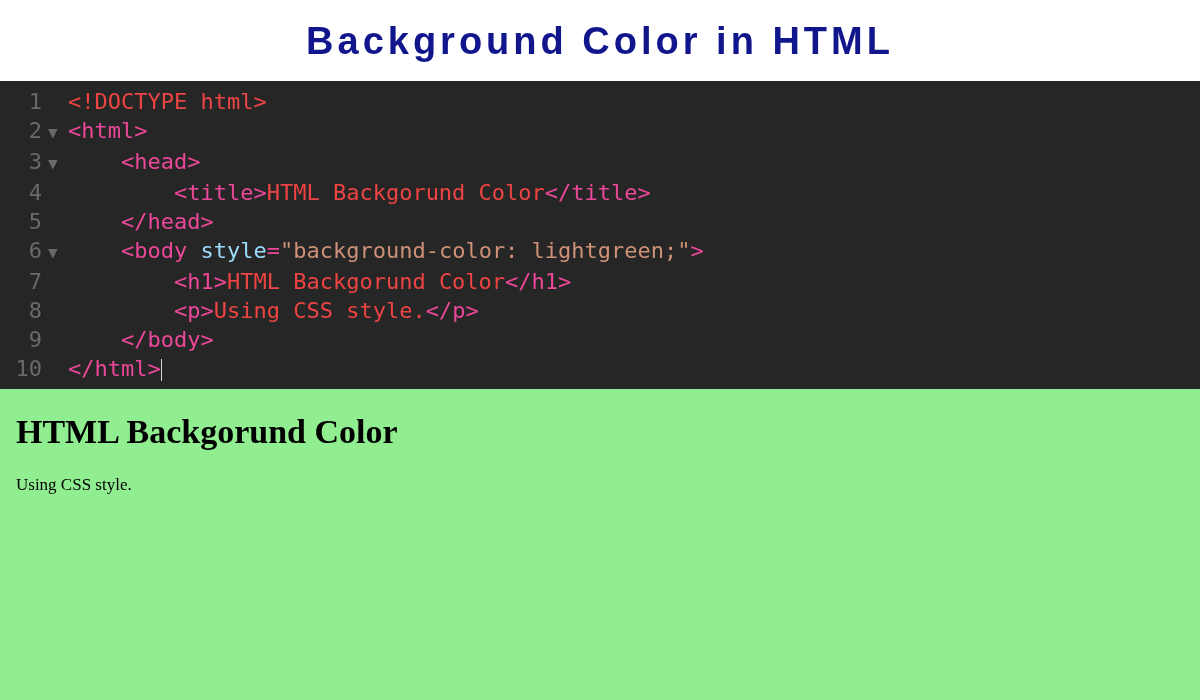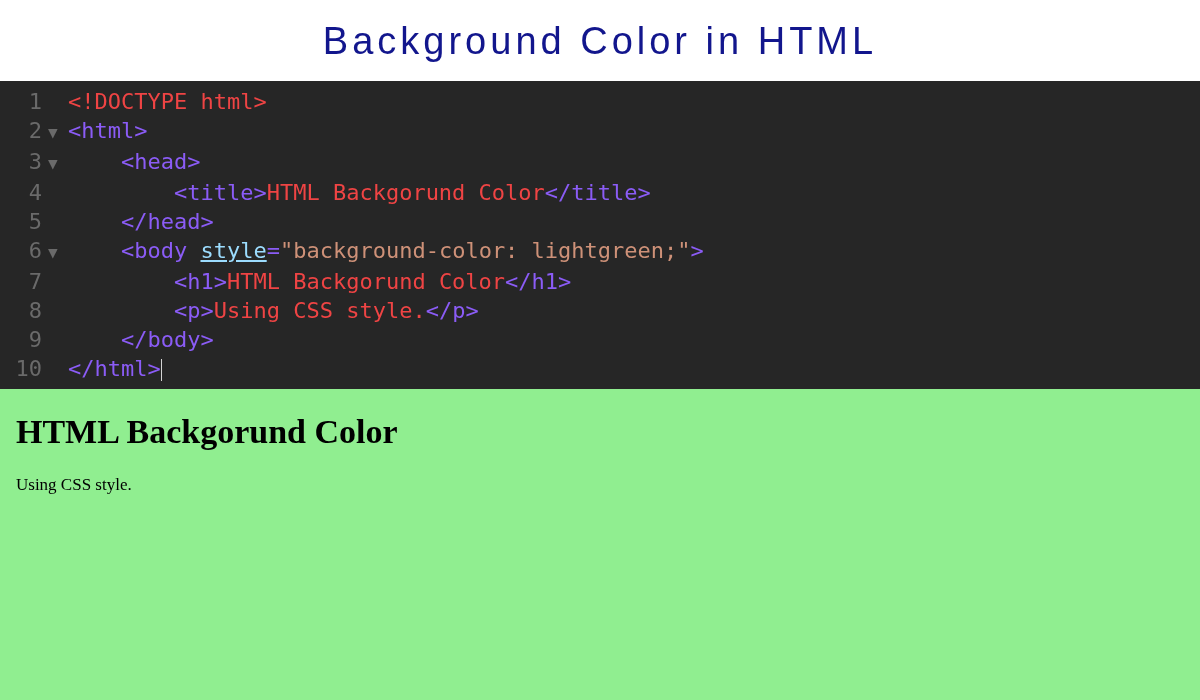--- a/index.html
+++ b/index.html
@@ -10,21 +10,21 @@
       overflow: hidden;
     }
     .header {
       background: #fff;
       text-align: center;
       padding: 20px 0 18px 0;
     }
     .header h1 {
       color: #12168d;
       font-size: 38px;
-      font-weight: 400;
+      font-weight: 700;
       letter-spacing: 4px;
     }
     .code-editor {
       background: #262626;
       font-family: 'Consolas', 'Monaco', monospace;
       font-size: 22px;
       line-height: 29px;
       padding: 6px 0;
       white-space: pre;
     }
@@ -42,22 +42,22 @@
     .fold {
       color: #6a6a6a;
       width: 20px;
       text-align: left;
       font-size: 16px;
       user-select: none;
     }
     .code {
       color: #d4d4d4;
     }
-    .c-tag { color: #8b5cf6; }
-    .c-attr { color: #9cdcfe; text-decoration: underline; }
+    .c-tag { color: #ec4899; }
+    .c-attr { color: #9cdcfe; }
     .c-str { color: #ce9178; }
     .c-txt { color: #ef4444; }
     .cursor {
       display: inline-block;
       width: 1.5px;
       height: 22px;
       background: #d4d4d4;
       vertical-align: text-bottom;
       margin-left: 0px;
     }

